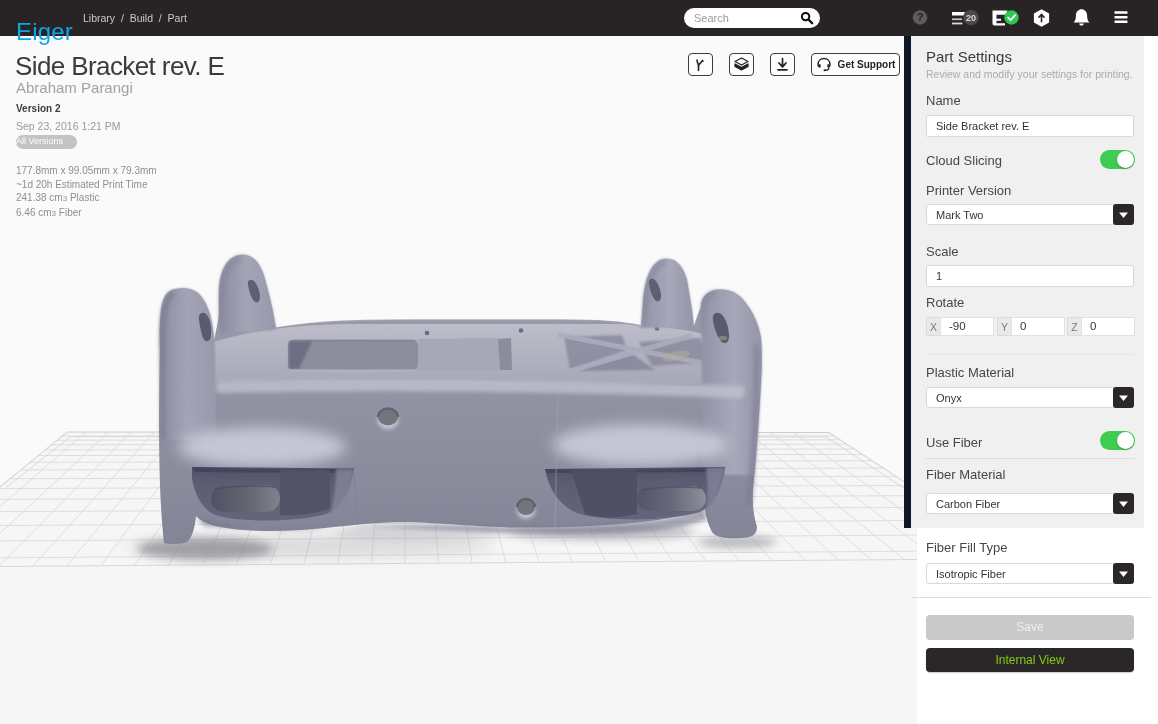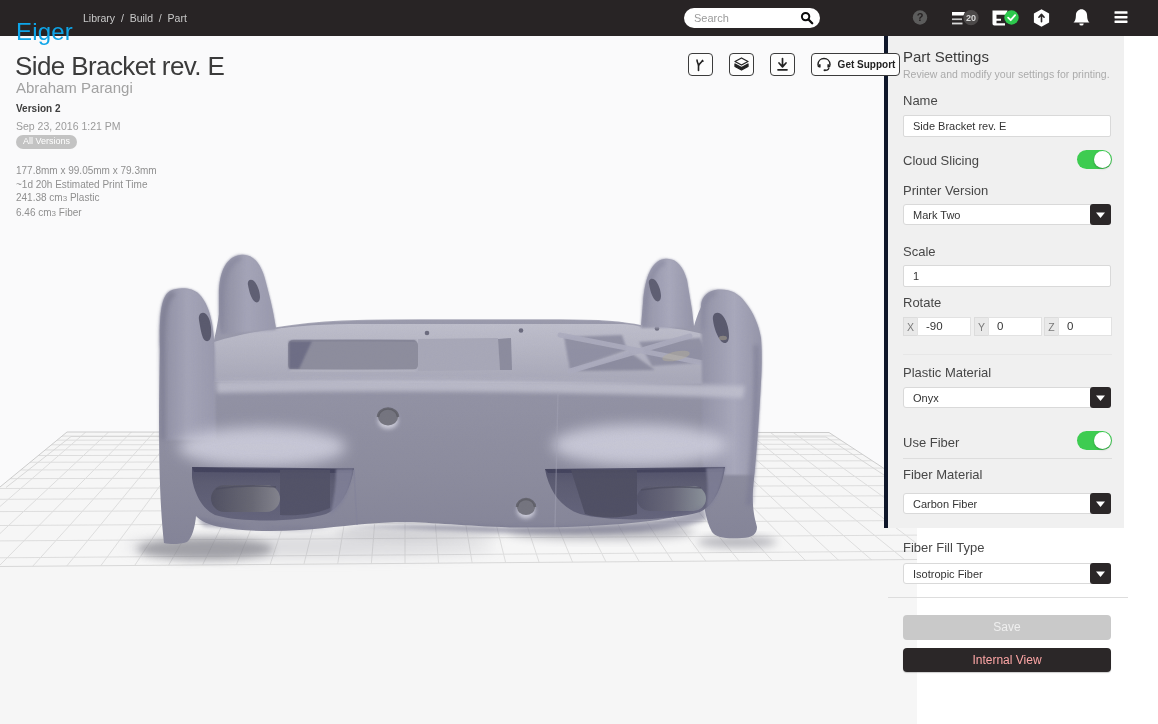--- a/index.html
+++ b/index.html
@@ -9,30 +9,30 @@
 #crumbs{position:absolute;left:83px;top:12px;font-size:10.5px;color:#c9c9c9}
 #search{position:absolute;left:684px;top:8px;width:136px;height:20px;background:#fff;border-radius:10px}
 #search span{position:absolute;left:10px;top:3.5px;font-size:11px;color:#9a9a9a}
 #main{position:absolute;left:0;top:0;width:917px;height:724px;background:#fbfbfb}
 #hdr{position:absolute;left:16px;top:36px;z-index:2}
 #title{position:absolute;left:-1px;top:15px;width:400px;font-size:26px;color:#3b3b3b;white-space:nowrap;letter-spacing:-0.6px}
 #author{position:absolute;left:0;top:43px;width:300px;font-size:15px;color:#a2a2a2;white-space:nowrap}
 #ver{position:absolute;left:0;top:67px;width:200px;font-size:10px;font-weight:bold;color:#3d3d3d}
 #date{position:absolute;left:0;top:84px;width:250px;font-size:10.5px;color:#9b9b9b}
 #pill{position:absolute;left:0;top:99px;width:61px;height:13.5px;background:#c3c3c3;border-radius:7px;
-  font-size:9px;color:#fff;text-align:center;line-height:13.5px}
+  font-size:9px;color:#fff;text-align:left;line-height:13.5px}
 #stats{position:absolute;left:0;top:128px;width:300px;font-size:10px;color:#8f8f8f;line-height:13.5px;white-space:nowrap}
 #stats .s3{font-size:8px}
 #topbtns{position:absolute;left:688px;top:53px;z-index:2;height:23px}
 .sqbtn{position:absolute;top:0;width:25px;height:23px;background:#fdfdfd;border:1px solid #3c3c3c;border-radius:4px}
 .sqbtn svg{display:block;margin:-1px 0 0 -1px}
 #support{position:absolute;left:123px;top:0;width:89px;height:23px;background:#fdfdfd;border:1px solid #3c3c3c;
   border-radius:4px;display:flex;align-items:center;justify-content:center}
 #support span{font-size:10px;font-weight:bold;color:#1f1f1f}
-#side{position:absolute;left:884px;top:36px;width:240px;height:492px;background:#f0f0f0;border-left:4px solid #0f172a}
+#side{position:absolute;left:904px;top:36px;width:240px;height:492px;background:#f0f0f0;border-left:7px solid #0f172a}
 #side .h1{position:absolute;left:15px;font-size:15px;color:#3a3a3a}
 #side .sub{position:absolute;left:15px;font-size:10.5px;color:#ababab;width:230px;white-space:nowrap}
 #side .lab{position:absolute;left:15px;font-size:13px;color:#474747}
 .inp{position:absolute;left:15px;width:208px;height:22px;background:#fff;border:1px solid #d9d9d9;border-radius:2px;
   font-size:11px;color:#333;line-height:20px;padding-left:9px}
 .sel{position:absolute;left:15px;width:208px;height:21px;background:#fff;border:1px solid #d9d9d9;border-radius:3px}
 .sel span{position:absolute;left:9px;top:4px;font-size:11px;color:#333}
 .selbtn{position:absolute;right:-1px;top:-1px;width:21px;height:21px;background:#2b2728;border-radius:3px;
   display:flex;align-items:center;justify-content:center}
 .tog{position:absolute;left:189px;width:35px;height:19px;background:#3ecc51;border-radius:9.5px}
@@ -41,21 +41,21 @@
 .rot{position:absolute;left:15px;width:209px;height:19px}
 .ax{position:absolute;top:0;width:14px;height:19px;background:#e9e9e9;border:1px solid #dcdcdc;border-right:none;
   font-size:10.5px;color:#7a7a7a;text-align:center;line-height:18px}
 .av{position:absolute;top:0;height:19px;background:#fff;border:1px solid #e2e2e2;font-size:11.5px;color:#333;
   line-height:17px;padding-left:8px}
 .sep{position:absolute;left:15px;width:209px;height:1px;background:#ddd}
 .sepfull{position:absolute;left:0;width:240px;height:1px;background:#ddd}
 .btn{position:absolute;left:15px;width:208px;height:25px;border-radius:4px;font-size:12px;font-weight:normal;
   text-align:center;line-height:25px}
 .btn.save{background:#c9c9c9;color:#efefef}
-.btn.dark{background:#2b2728;color:#fca5a5;height:24px;line-height:24px;box-shadow:0 1px 1px rgba(0,0,0,.2)}
+.btn.dark{background:#2b2728;color:#84cc16;height:24px;line-height:24px;box-shadow:0 1px 1px rgba(0,0,0,.2)}
 </style></head>
 <body>
 <div id="page">
   <div id="main">
       <svg width="917" height="724" viewBox="0 0 917 724" style="position:absolute;left:0;top:0">
         <rect x="0" y="36" width="917" height="688" fill="#fafafb"></rect>
         <rect x="0" y="560" width="917" height="164" fill="#f6f6f6"></rect>
         <polygon points="0,487 67,432 829,432.5 917,490 917,559.5 0,566.5" fill="#f6f6f6"></polygon>
         <clipPath id="plat">
           <polygon points="0,487 67,432 829,432.5 917,490 917,559.5 0,566.5"></polygon>

